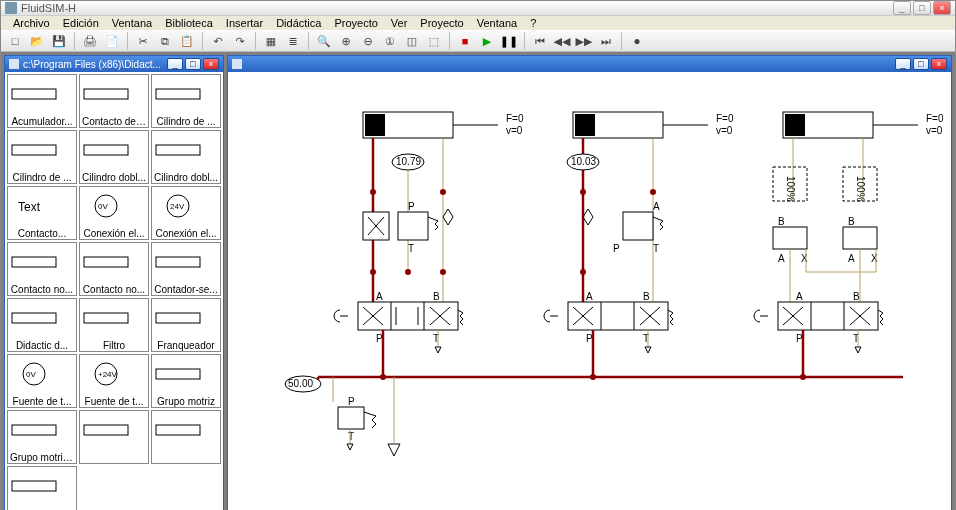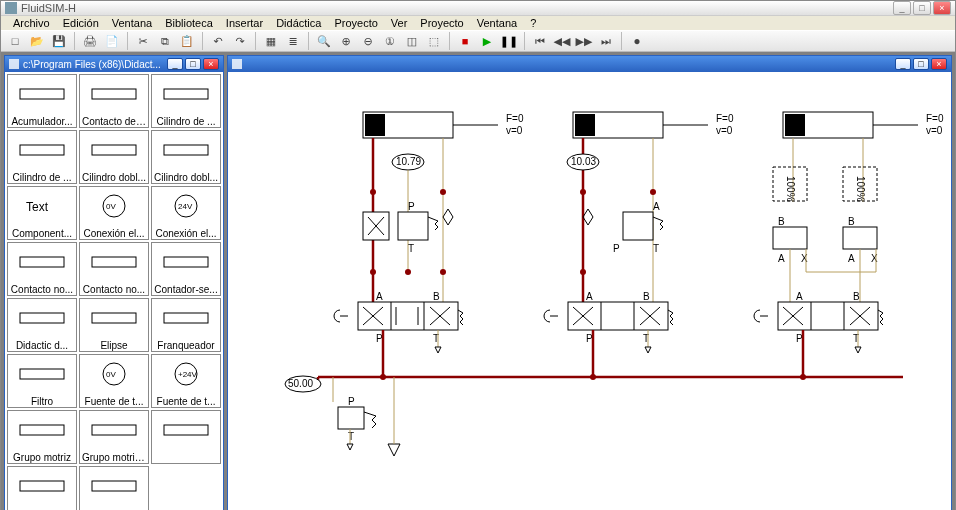--- a/index.html
+++ b/index.html
@@ -20,21 +20,21 @@
   .subwin { border:1px solid #2a62c0; background:#fff; display:flex; flex-direction:column; }
   .sub-titlebar { height:16px; background:linear-gradient(#4d8fe8,#2a62c0); color:#fff; font-size:10px; display:flex; align-items:center; padding:0 4px;text-align:right; }
   .sub-titlebar .icon { width:10px; height:10px; background:#fff; margin-right:4px; opacity:.8;}
   .sub-titlebar .spacer { flex:1; }
   .sub-btn { width:16px; height:12px; font-size:9px; margin-left:2px; display:flex; align-items:center; justify-content:center; border:1px solid #1a4ca0; background:linear-gradient(#fff,#cce0ff); color:#000; border-radius:2px;}
   .sub-btn.close { background:linear-gradient(#f77,#d22); color:#fff; }
   .left { width:220px; }
   .right { flex:1; }
   .palette { flex:1; overflow:auto; background:#fff; padding:2px; display:grid; grid-template-columns:repeat(3,1fr); grid-auto-rows:54px; gap:2px; }
   .pcell { border:1px solid #888; background:#fff; position:relative; overflow:hidden; }
-  .pcell .th { height:38px; display:flex; align-items:center; justify-content:center; }
+  .pcell .th { height:38px; display:flex; align-items:center; justify-content:flex-start; }
   .pcell .lab { position:absolute; bottom:0; left:0; right:0; font-size:10px; text-align:center; white-space:nowrap; overflow:hidden; text-overflow:ellipsis; padding:0 2px; background:#fff; }
   .th svg { max-width:100%; max-height:100%; }
   .canvas-wrap { flex:1; background:#fff; position:relative; overflow:auto; }
   .canvas { width:720px; height:430px; position:relative; }
   
   .schematic text { font-family: Arial; font-size:10px; }
   .pipe-red { stroke:#8b0000; stroke-width:2.5; fill:none; }
   .pipe-thin { stroke:#b8a060; stroke-width:1; fill:none; }
   .sym { stroke:#000; stroke-width:1; fill:none; }
   .symfill { stroke:#000; stroke-width:1; fill:#fff; }
@@ -170,21 +170,21 @@
               </svg>
             </div>
             <div class="lab">Cilindro dobl...</div>
           </div>
           <div class="pcell">
             <div class="th">
               <svg width="52" height="34">
                 <text x="10" y="22" font-size="12">Text</text>
               </svg>
             </div>
-            <div class="lab">Component...</div>
+            <div class="lab">Contacto...</div>
           </div>
           <div class="pcell">
             <div class="th">
               <svg width="52" height="34">
                 <circle cx="26" cy="17" r="11" fill="none" stroke="#000"></circle>
                 <text x="18" y="20" font-size="8">0V</text>
               </svg>
             </div>
             <div class="lab">Conexión el...</div>
           </div>
@@ -228,37 +228,29 @@
               </svg>
             </div>
             <div class="lab">Didactic d...</div>
           </div>
           <div class="pcell">
             <div class="th">
               <svg width="52" height="34">
                 <rect x="4" y="12" width="44" height="10" fill="none" stroke="#000"></rect>
               </svg>
             </div>
-            <div class="lab">Elipse</div>
+            <div class="lab">Filtro</div>
           </div>
           <div class="pcell">
             <div class="th">
               <svg width="52" height="34">
                 <rect x="4" y="12" width="44" height="10" fill="none" stroke="#000"></rect>
               </svg>
             </div>
             <div class="lab">Franqueador</div>
-          </div>
-          <div class="pcell">
-            <div class="th">
-              <svg width="52" height="34">
-                <rect x="4" y="12" width="44" height="10" fill="none" stroke="#000"></rect>
-              </svg>
-            </div>
-            <div class="lab">Filtro</div>
           </div>
           <div class="pcell">
             <div class="th">
               <svg width="52" height="34">
                 <circle cx="26" cy="17" r="11" fill="none" stroke="#000"></circle>
                 <text x="18" y="20" font-size="8">0V</text>
               </svg>
             </div>
             <div class="lab">Fuente de t...</div>
           </div>

